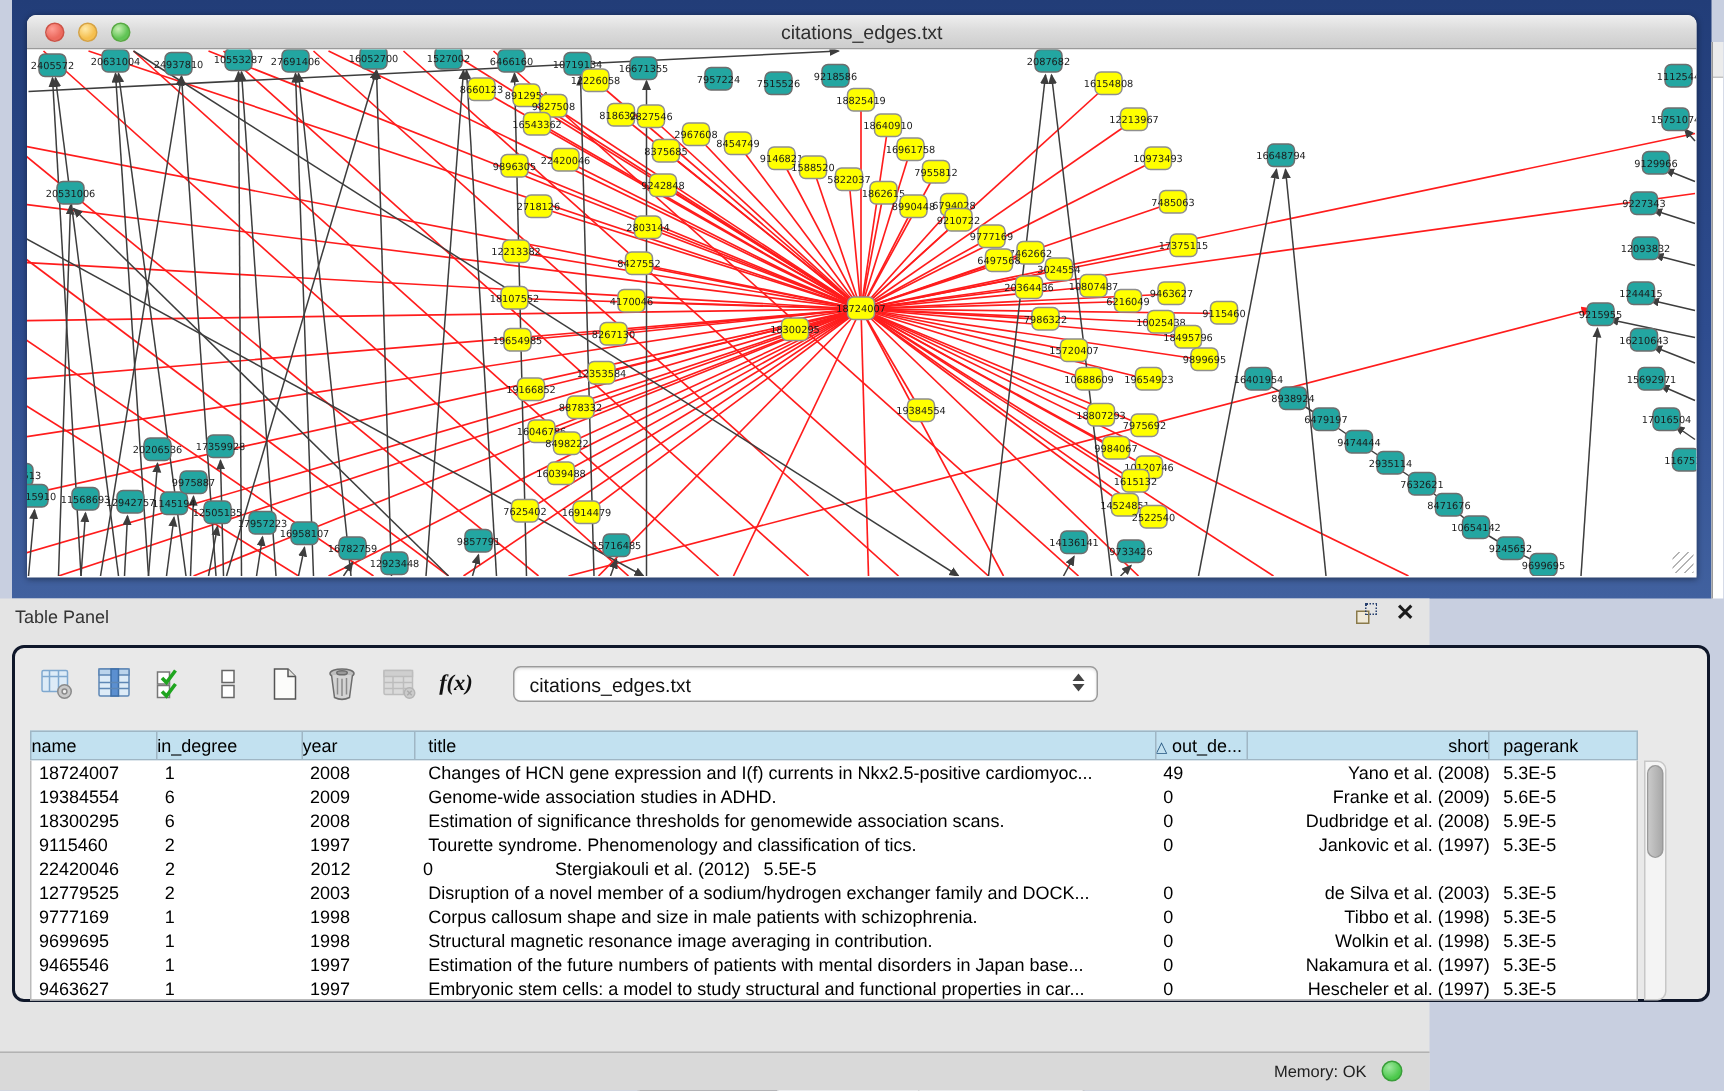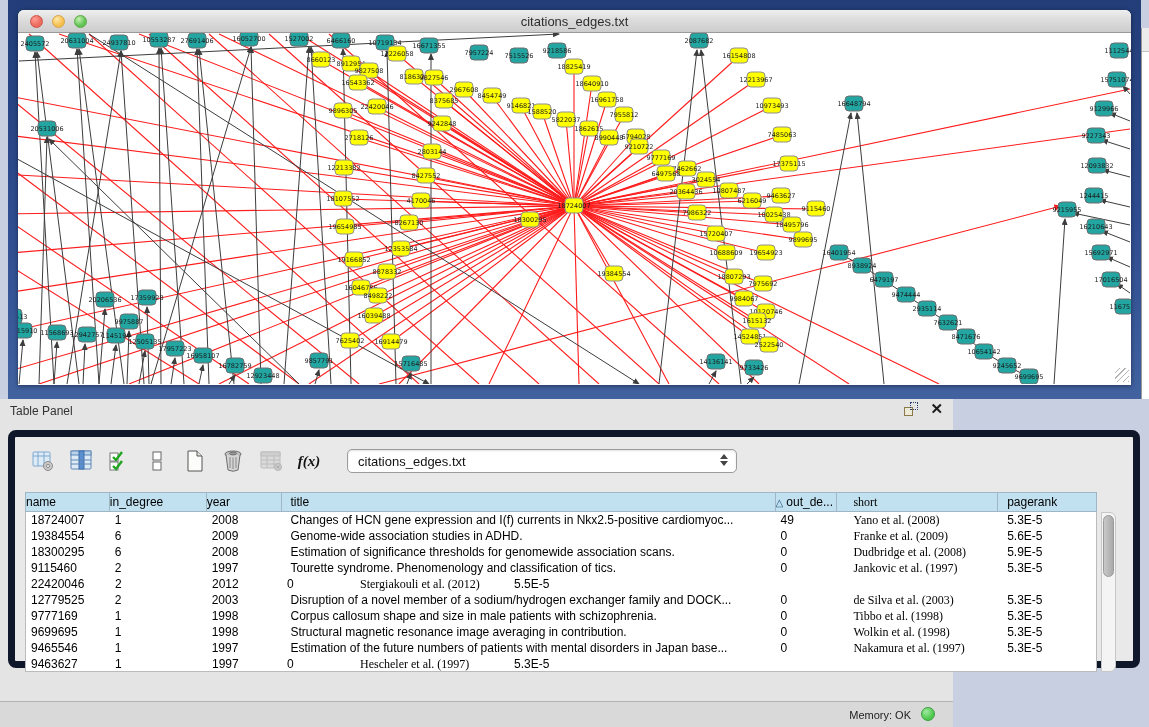--- a/index.html
+++ b/index.html
@@ -39,21 +39,21 @@
   .table-panel { position:absolute; left:0; top:399px; width:953px; height:328px; background:#E4E4E4; }
   .tp-header { position:relative; height:22px; }
   .tp-title { position:absolute; left:10px; top:5px; font-size:12px; color:#333; }
   .tp-actions { position:absolute; right:10px; top:3px; display:flex; gap:12px; align-items:center; }
   .float-icon { position:relative; width:14px; height:14px; }
   .float-icon .sq1 { position:absolute; left:0; bottom:0; width:9px; height:9px; border:1px solid #8a7a4a; background:#efe9d8; }
   .float-icon .sq2 { position:absolute; right:0; top:0; width:8px; height:8px; border:1px dotted #27406e; }
   .close-x { font-size:15px; font-weight:bold; color:#1b1b1b; line-height:14px; cursor:default; }
 
   .groupbox { position:absolute; left:8px; top:31px; width:1132px; height:238px;
-    border:7px solid #0f172a; border-radius:8px; background:#E9E9E9; }
+    border:2px solid #0f172a; border-radius:8px; background:#E9E9E9; }
 
   .toolbar { position:absolute; left:14px; top:8px; height:32px; display:flex; align-items:center; gap:10px; }
   .tbtn { width:28px; height:28px; display:flex; align-items:center; justify-content:center; }
   .fx { font-family:"Liberation Serif", serif; font-style:italic; font-weight:bold; font-size:15px; color:#111; }
   .combo { position:relative; margin-left:14px; width:390px; height:24px; background:#fff;
     border:1px solid #9b9b9b; border-radius:5px; box-shadow:inset 0 1px 2px rgba(0,0,0,.12); }
   .combo .val { position:absolute; left:10px; top:4px; font-size:13px; color:#111; }
   .combo .steppers { position:absolute; right:8px; top:4px; display:flex; flex-direction:column; gap:2px; }
   .combo .up   { width:0; height:0; border-left:4px solid transparent; border-right:4px solid transparent; border-bottom:5px solid #444; }
   .combo .down { width:0; height:0; border-left:4px solid transparent; border-right:4px solid transparent; border-top:5px solid #444; }
@@ -63,21 +63,21 @@
   .hcell { font-size:12px; color:#000; text-align:left; line-height:18px; border-right:1px solid #9FB6C4;
     overflow:hidden; white-space:nowrap; }
   .hcell:last-child { border-right:none; }
   .sort-tri { display:inline-block; font-size:10px; color:#23557f; margin-right:3px; }
 
   .grid-body { position:absolute; left:10px; top:75px; width:1072px; height:160px; background:#fff;
     border:1px solid #bbb; border-top:none; overflow:hidden; }
   .trow { display:flex; height:16px; }
   .tcell { font-size:12px; color:#000; line-height:16px; white-space:nowrap; overflow:hidden; padding-left:5px; }
   .c0{width:84px;} .c1{width:97px;} .c2{width:75px;} .c3{width:495px; padding-left:9px;}
-  .c4{width:62px;} .c5{width:161px; text-align:left; padding-left:16px;font-family:Liberation Serif, serif;} .c6{width:98px; padding-left:9px;}
+  .c4{width:62px;} .c5{width:161px; text-align:right; padding-left:16px;} .c6{width:98px; padding-left:9px;}
 
   .vscroll { position:absolute; left:1086px; top:75px; width:15px; height:160px; background:#F4F4F4;
     border:1px solid #c7c7c7; border-radius:0 6px 6px 0; }
   .vthumb { position:absolute; left:1px; top:2px; width:11px; height:62px; border-radius:6px;
     background:linear-gradient(90deg,#c9c9c9,#a9a9a9); border:1px solid #9a9a9a; }
 
   .tabs { position:absolute; left:0; right:0; top:274px; display:flex; justify-content:center; }
   .seg { display:flex; border:1px solid #ABABAB; border-radius:5px; overflow:hidden; background:#FBFBFB; }
   .seg-btn { font-size:13px; padding:3px 14px; color:#111; border-right:1px solid #B9B9B9; background:#FBFBFB; }
   .seg-btn:last-child { border-right:none; }
@@ -957,20 +957,21 @@
           <div class="tcell c2">1997</div>
           <div class="tcell c3">Estimation of the future numbers of patients with mental disorders in Japan base...</div>
           <div class="tcell c4">0</div>
           <div class="tcell c5">Nakamura et al. (1997)</div>
           <div class="tcell c6">5.3E-5</div>
         </div>
         <div class="trow">
           <div class="tcell c0">9463627</div>
           <div class="tcell c1">1</div>
           <div class="tcell c2">1997</div>
+          <div class="tcell c3">Embryonic stem cells: a model to study structural and functional properties in car...</div>
           <div class="tcell c4">0</div>
           <div class="tcell c5">Hescheler et al. (1997)</div>
           <div class="tcell c6">5.3E-5</div>
         </div>
       </div>
 
     <div class="vscroll">
       <div class="vthumb"></div>
     </div>
 

